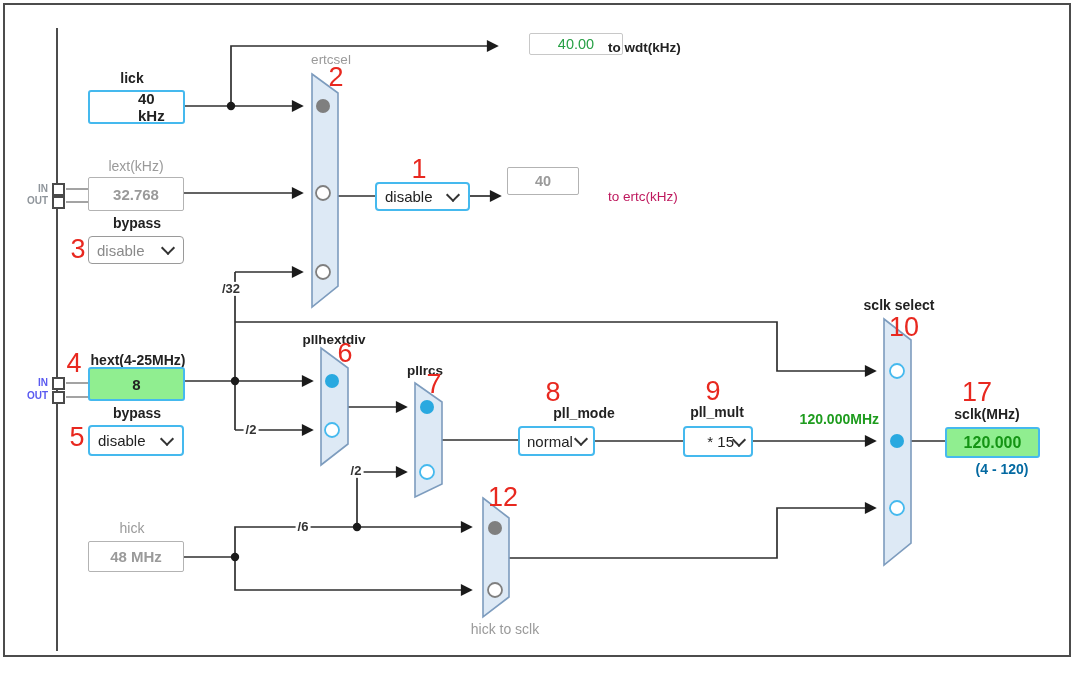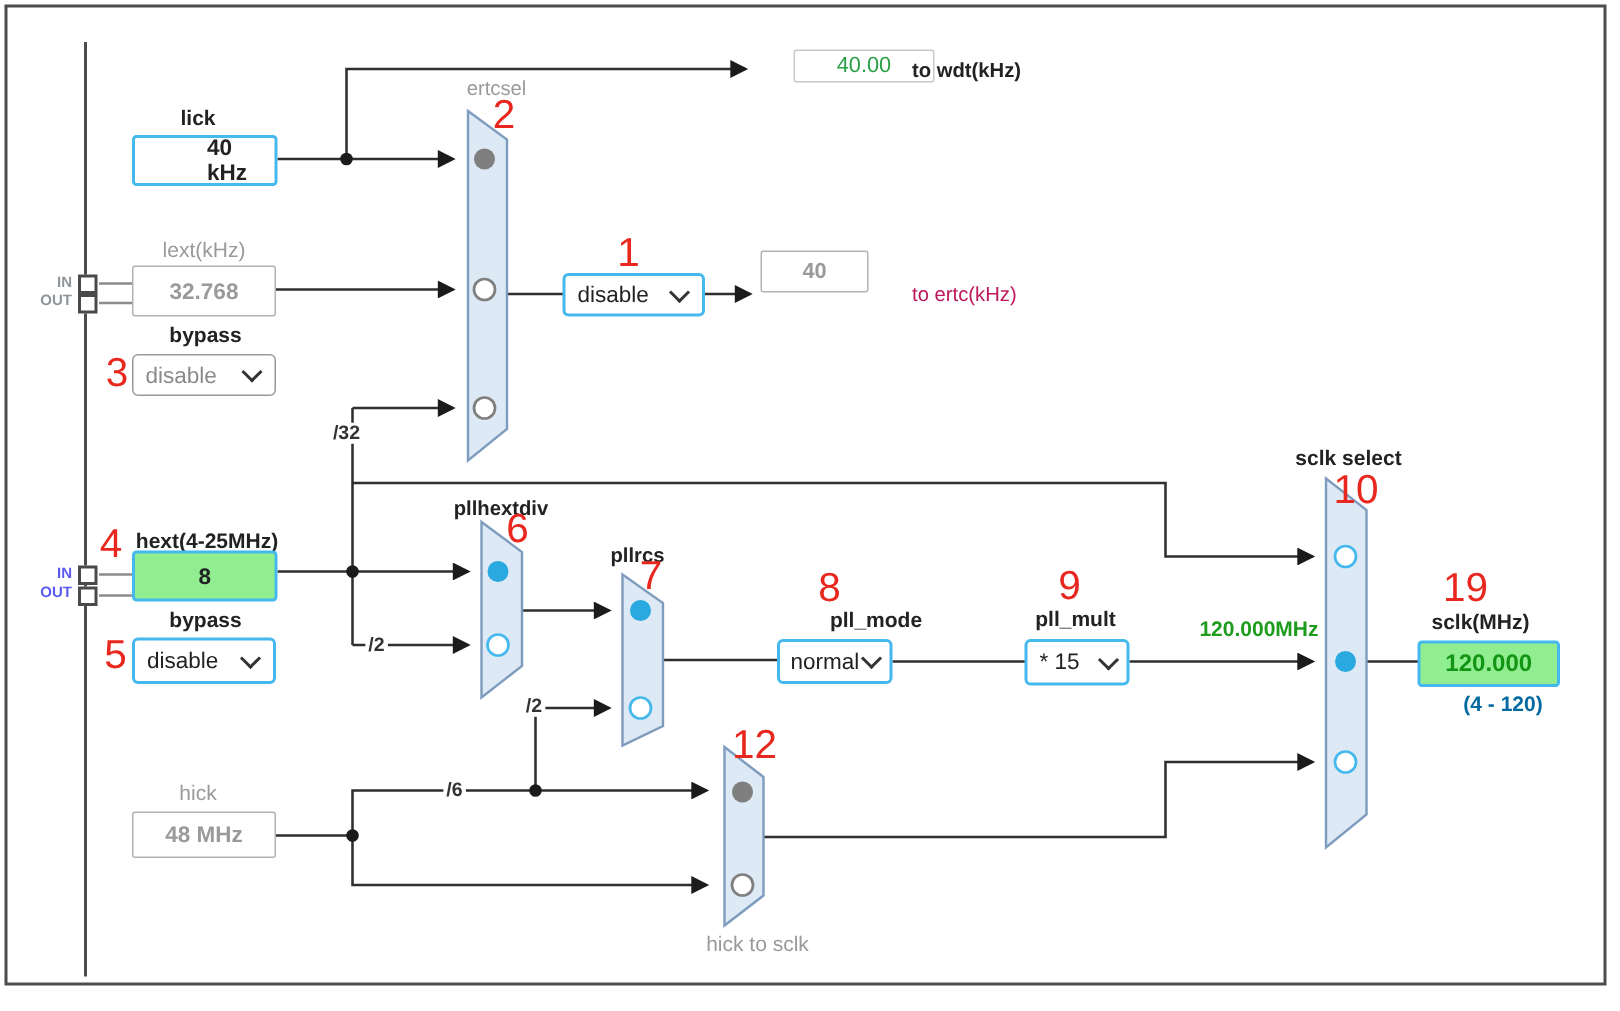--- a/index.html
+++ b/index.html
@@ -175,33 +175,33 @@
 
   <div class="badge" style="left:553px;top:392px;">8</div>
   <div class="lbl" style="left:584px;top:413px;">pll_mode</div>
   <div class="dd cyanb" style="left:518px;top:426px;width:77px;height:30px;">
     <span class="txt" style="padding-left:7px;">normal</span>
     <span class="chev" style="margin-right:7px;"></span>
   </div>
   <div class="badge" style="left:713px;top:391px;">9</div>
   <div class="lbl" style="left:717px;top:412px;">pll_mult</div>
   <div class="dd cyanb" style="left:683px;top:426px;width:70px;height:31px;">
-    <span class="txt" style="padding-left:8px;">* 15</span>
+    <span class="txt" style="padding-left:8px;text-align:right;">* 15</span>
     <span class="chev" style="margin-right:7px;"></span>
   </div>
   <div class="freq">120.000MHz</div>
 
   <div class="lbl gray" style="left:132px;top:528px;">hick</div>
   <div class="box grayb" style="left:88px;top:541px;width:96px;height:31px;">48 MHz</div>
   <div class="divlbl" style="left:303px;top:527px;">/6</div>
 
   <div class="badge" style="left:503px;top:497px;">12</div>
   <div class="lbl gray" style="left:505px;top:629px;">hick to sclk</div>
 
   <div class="lbl" style="left:899px;top:305px;">sclk select</div>
   <div class="badge" style="left:904px;top:327px;">10</div>
-  <div class="badge" style="left:977px;top:392px;">19</div>
+  <div class="badge" style="left:977px;top:392px;">17</div>
   <div class="lbl" style="left:987px;top:414px;">sclk(MHz)</div>
   <div class="box cyanb greenf" style="left:945px;top:427px;width:95px;height:31px;">
     <span class="vdgreen" style="font-weight:bold;">120.000</span>
   </div>
   <div class="range" style="left:988px;top:469px;">(4 - 120)</div>
 </div>
 
 </body></html>

